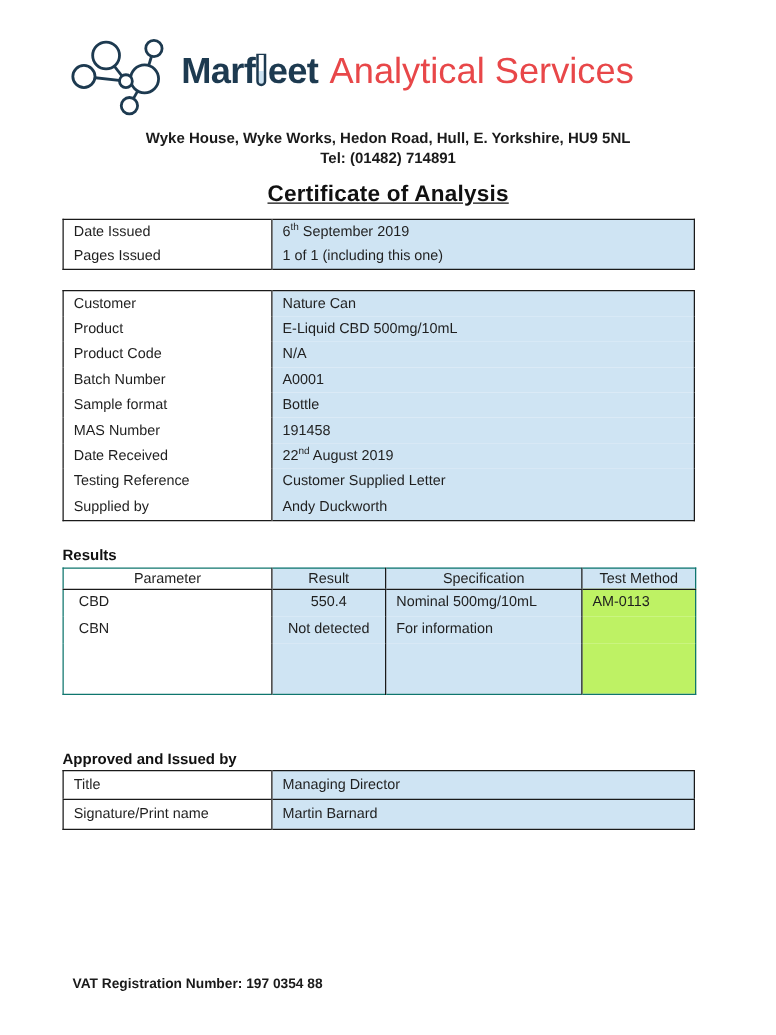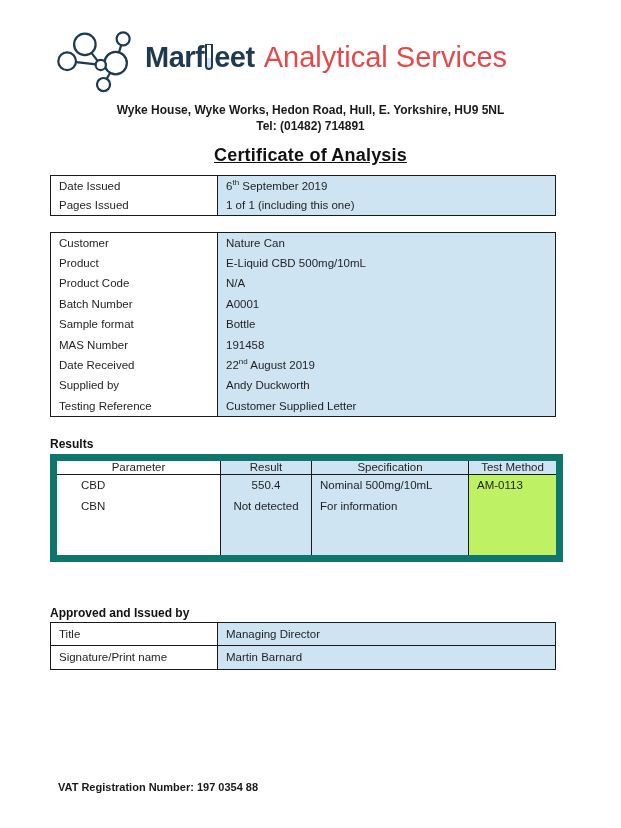--- a/index.html
+++ b/index.html
@@ -106,42 +106,42 @@
 
   .section-heading {
     margin: 20px 0 3px 50px;
     font-size: 12px;
     font-weight: 700;
     color: #111;
   }
   .approved-heading { margin-top: 44px; margin-bottom: 2px; }
 
   
-  .results-tbl { border: 7px solid #0f766e; }
+  .results-tbl { border: 1px solid #0f766e; }
   .results-tbl td { border-left: 1px solid #1a1a1a; }
   .results-tbl td:first-child { border-left: none; }
   .results-tbl tr.hdr td {
     height: 17px;
     text-align: center;
     background: #cfe4f3;
     border-bottom: 1px solid #1a1a1a;
     font-size: 11.5px;
   }
   .results-tbl tr.hdr td.param-h { background: #ffffff; }
   .results-tbl tr.body td {
     height: 22px;
     vertical-align: top;
     padding-top: 4px;
   }
   .results-tbl tr.filler td { height: 40px; }
   .col-param { width: 167px; }
   .col-result { width: 91px; }
   .col-spec { width: 157px; }
   .col-method { width: 91px; }
-  .results-tbl td.c-param { background: #ffffff; padding-left: 24px; }
+  .results-tbl td.c-param { background: #ffffff; padding-left: 12px; }
   .results-tbl td.c-result { background: #cfe4f3; text-align: center; }
   .results-tbl td.c-spec { background: #cfe4f3; padding-left: 8px; }
   .results-tbl td.c-method { background: #bef264; padding-left: 8px; }
 
   
   .approved-tbl td.k, .approved-tbl td.v { height: 23.5px; }
   .approved-tbl tr + tr td { border-top: 1px solid #1a1a1a; }
 
   
   .footer {
@@ -226,26 +226,26 @@
     </tr>
     <tr>
       <td class="k">MAS Number</td>
       <td class="v">191458</td>
     </tr>
     <tr>
       <td class="k">Date Received</td>
       <td class="v"><span>22</span><sup>nd</sup><span> August 2019</span></td>
     </tr>
     <tr>
+      <td class="k">Testing Reference</td>
+      <td class="v">Customer Supplied Letter</td>
+    </tr>
+    <tr>
       <td class="k">Supplied by</td>
       <td class="v">Andy Duckworth</td>
-    </tr>
-    <tr>
-      <td class="k">Testing Reference</td>
-      <td class="v">Customer Supplied Letter</td>
     </tr>
   </tbody>
     </table>
 
   <div class="section-heading">Results</div>
   <table class="tbl results-tbl">
     <colgroup>
       <col class="col-param">
         <col class="col-result">
         <col class="col-spec">

